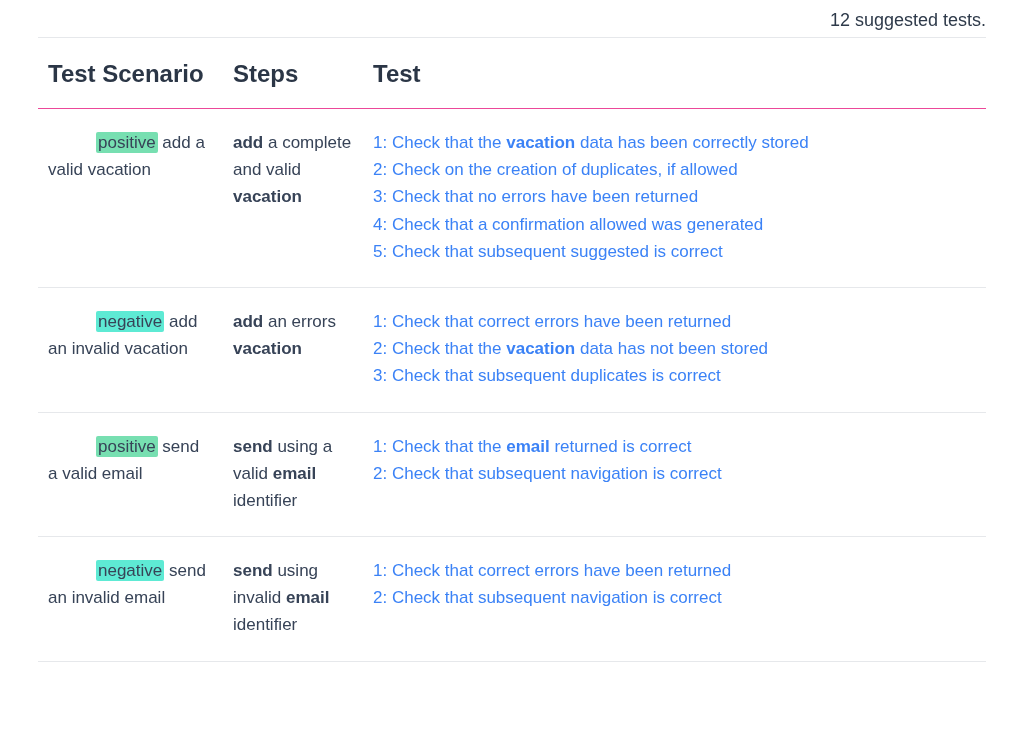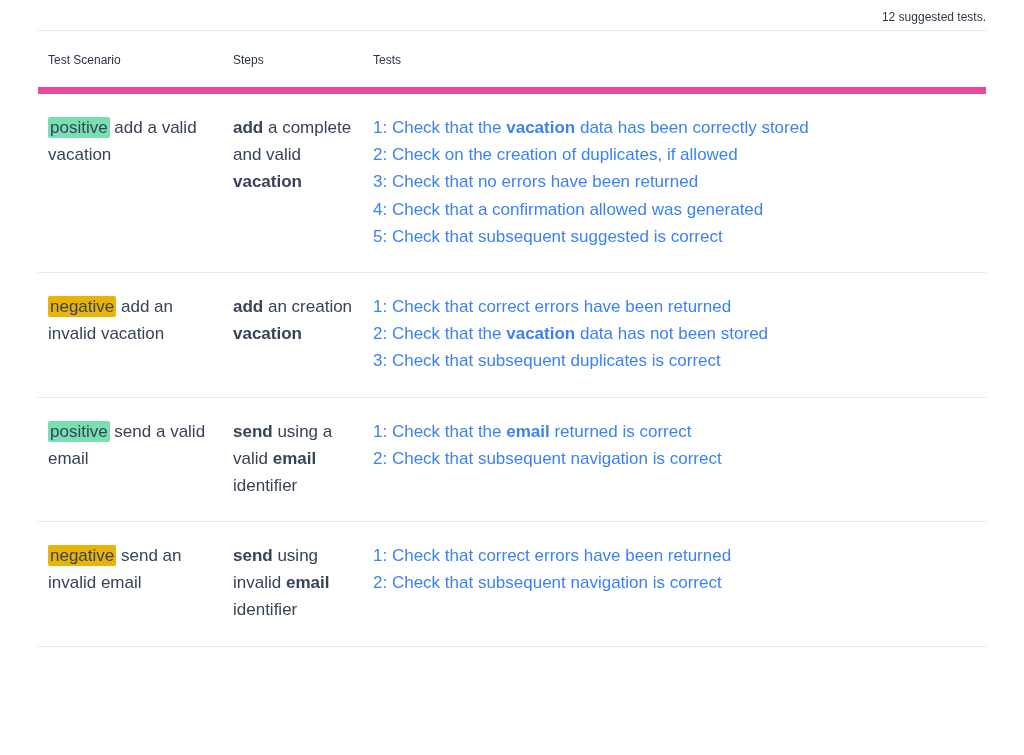--- a/index.html
+++ b/index.html
@@ -11,88 +11,89 @@
     color: #2e3a4a;
     background: #fff;
     width: 1024px;
   }
   .wrap { padding: 0 38px 30px 38px; }
   .summary {
     text-align: right;
     color: #2e3a4a;
     padding: 10px 0 6px 0;
     border-bottom: 1px solid #e6e8eb;
-    font-size: 12px;
+    font-size: 18px;
   }
   table {
     width: 100%;
     border-collapse: collapse;
     table-layout: fixed;
   }
   col.c-scenario { width: 185px; }
   col.c-steps    { width: 140px; }
   col.c-tests    { width: auto; }
   thead th {
     text-align: left;
-    font-weight: 400;
+    font-weight: 700;
     color: #2b3646;
     padding: 22px 10px 20px 10px;
-    border-bottom: 7px solid #ec4899;
-    font-size: 12px;
+    border-bottom: 1px solid #ec4899;
+    font-size: 24px;
   }
   tbody td {
     vertical-align: top;
     padding: 20px 10px 22px 10px;
     border-bottom: 1px solid #e6e8eb;
     line-height: 1.6;
     color: #374357;
   }
   .tag {
     display: inline;
     padding: 1px 2px;
     border-radius: 2px;
+    margin-left: 48px;
   }
   .tag.positive { background: #77dfb1; }
-  .tag.negative { background: #eab308; }
+  .tag.negative { background: #5eead4; }
   .bold { font-weight: 700; text-align: center; }
   .test-line { color: #3b82f6; }
 </style>
 </head>
 <body>
 
 <div class="wrap">
   <div class="summary">12 suggested tests.</div>
   <table>
     <colgroup>
       <col class="c-scenario">
         <col class="c-steps">
         <col class="c-tests">
     </colgroup>
     <thead>
       <tr>
         <th>Test Scenario</th>
         <th>Steps</th>
-        <th>Tests</th>
+        <th>Test</th>
       </tr>
     </thead>
     <tbody id="tbody">
         <tr>
           <td><span class="tag positive">positive</span><span> add a valid vacation</span></td>
           <td><span class="bold">add</span><span> a complete and valid </span><span class="bold">vacation</span></td>
           <td>
             <div class="test-line"><span>1: Check that the </span><span class="bold">vacation</span><span> data has been correctly stored</span></div>
             <div class="test-line"><span>2: Check on the creation of duplicates, if allowed</span></div>
             <div class="test-line"><span>3: Check that no errors have been returned</span></div>
             <div class="test-line"><span>4: Check that a confirmation allowed was generated</span></div>
             <div class="test-line"><span>5: Check that subsequent suggested is correct</span></div>
           </td>
         </tr>
         <tr>
           <td><span class="tag negative">negative</span><span> add an invalid vacation</span></td>
-          <td><span class="bold">add</span><span> an creation </span><span class="bold">vacation</span></td>
+          <td><span class="bold">add</span><span> an errors </span><span class="bold">vacation</span></td>
           <td>
             <div class="test-line"><span>1: Check that correct errors have been returned</span></div>
             <div class="test-line"><span>2: Check that the </span><span class="bold">vacation</span><span> data has not been stored</span></div>
             <div class="test-line"><span>3: Check that subsequent duplicates is correct</span></div>
           </td>
         </tr>
         <tr>
           <td><span class="tag positive">positive</span><span> send a valid email</span></td>
           <td><span class="bold">send</span><span> using a valid </span><span class="bold">email</span><span> identifier</span></td>
           <td>

